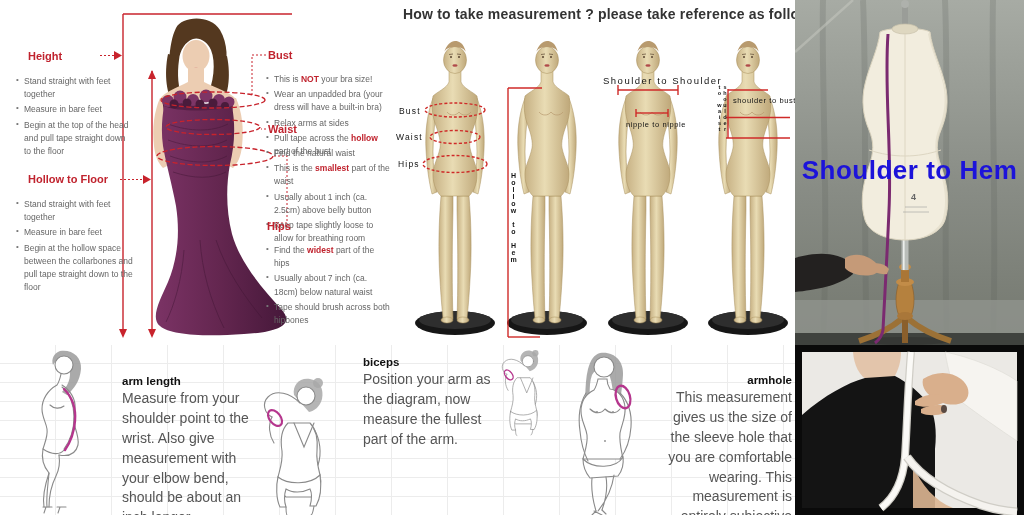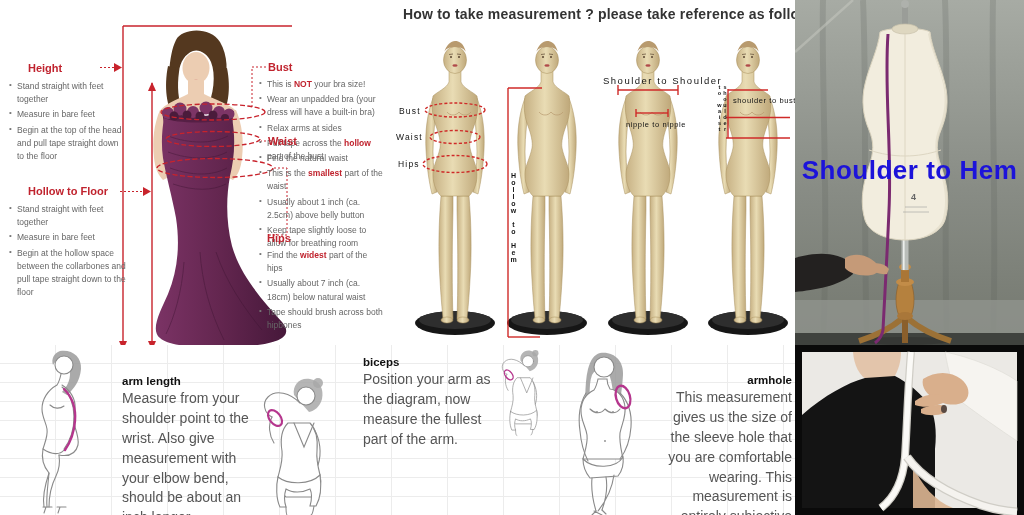--- a/index.html
+++ b/index.html
@@ -2,21 +2,21 @@
 <html><head>
 <meta charset="utf-8">
 <style>
   html,body{margin:0;padding:0;background:#fff;}
   .stage{position:relative;width:1024px;height:515px;overflow:hidden;background:#fff;
          font-family:"Liberation Sans", sans-serif;}
   .abs{position:absolute;}
 
   
   .sec-title{font-weight:bold;color:#c0232e;font-size:11px;white-space:nowrap;}
-  .bullets{margin:0;padding:0;list-style:none;font-size:8.5px;color:#666;line-height:1.55;}
+  .bullets{margin:7px;padding:0;list-style:none;font-size:8.5px;color:#666;line-height:1.55;}
   .bullets li{padding-left:9px;position:relative;margin-bottom:2px;}
   .bullets li::before{content:"\2022";position:absolute;left:1px;top:-1px;color:#777;font-size:8px;}
   .em{color:#c0232e;font-weight:bold;}
 
   
   .mid-title{font-size:14px;font-weight:bold;color:#333;letter-spacing:.2px;white-space:nowrap;}
   .mid-label{font-weight:normal;color:#141414;font-size:8.5px;letter-spacing:1.2px;white-space:nowrap;}
   .mid-label.sm{font-size:7.5px;letter-spacing:.6px;}
   .vert{writing-mode:vertical-rl;text-orientation:upright;line-height:1;letter-spacing:0;}
   .vert.hhem{font-size:7px;font-weight:bold;color:#141414;}
@@ -32,21 +32,21 @@
     repeating-linear-gradient(to right, rgba(0,0,0,0) 0 55px, #ececec 55px 56px),
     #ffffff;}
   .bottom-title{font-size:11.5px;font-weight:bold;color:#111;}
   .bottom-desc{font-size:14px;color:#555;line-height:1.42;margin-top:2px;}
 </style>
 </head>
 <body>
 
 <div class="stage">
 
-  <div class="abs" style="left:0;top:12px;width:390px;height:345px;padding-left:7px;">
+  <div class="abs" style="left:0;top:0;width:390px;height:345px;padding-left:7px;">
     <svg class="abs" style="left:0;top:0;" width="390" height="345" viewBox="0 0 390 345">
       <defs>
         <linearGradient id="gd" x1="0" y1="0" x2="1" y2="0">
           <stop offset="0" stop-color="#7b3365"></stop>
             <stop offset="0.5" stop-color="#63264f"></stop>
             <stop offset="1" stop-color="#46183a"></stop>
         </linearGradient>
       </defs>
 
       <g>

